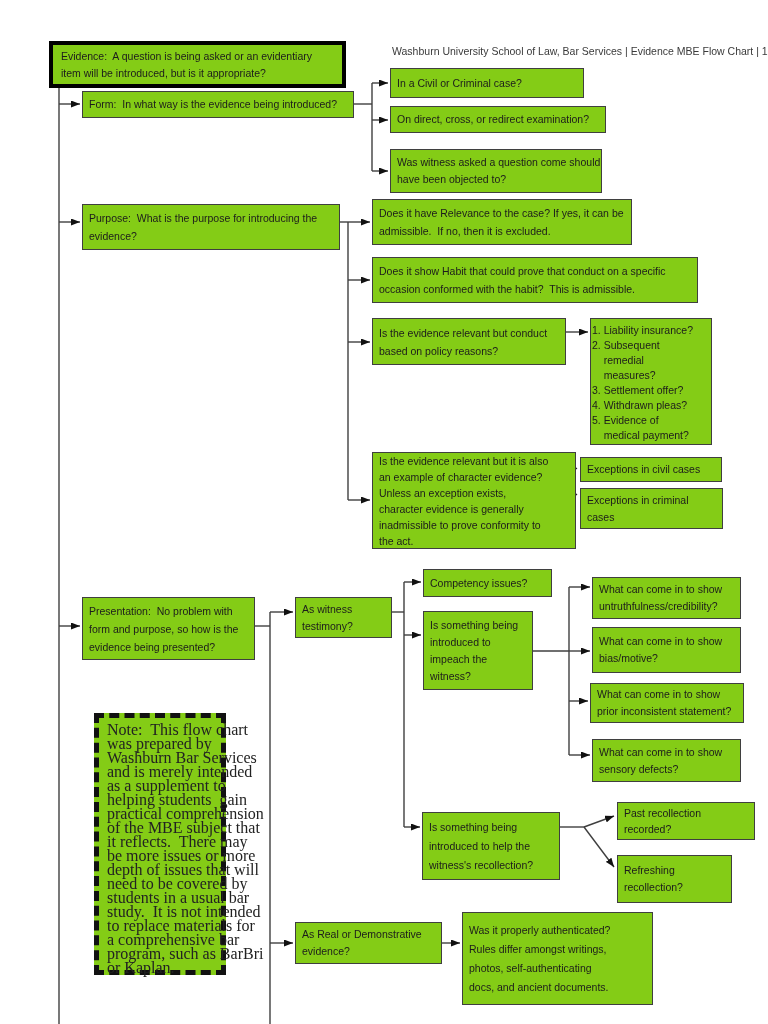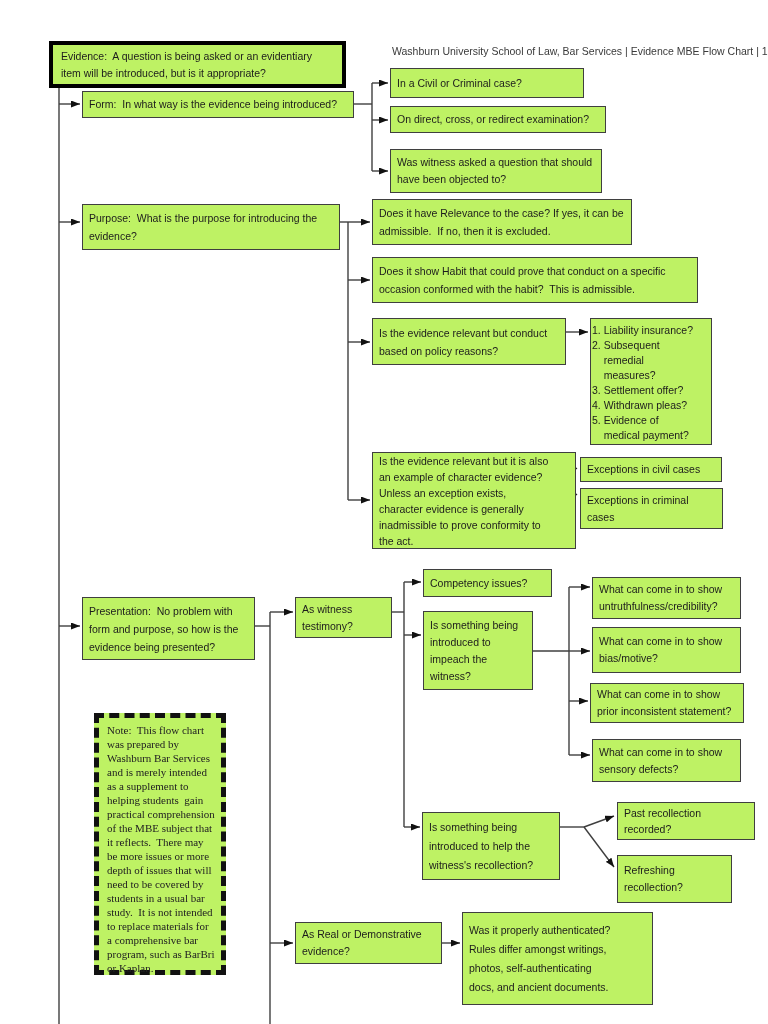--- a/index.html
+++ b/index.html
@@ -3,28 +3,28 @@
 <meta charset="utf-8">
 <style>
   html,body{margin:0;padding:0;}
   body{
     width:768px;height:1024px;position:relative;background:#ffffff;
     font-family:"Liberation Sans","DejaVu Sans",sans-serif;color:#1c1c1c;
     overflow:hidden;
   }
   .box{
     position:absolute;display:flex;align-items:center;
-    border:1.5px solid #3f3f3f;background:#bef264;
+    border:1.5px solid #3f3f3f;background:#84cc16;
     font-size:10.5px;line-height:17px;white-space:pre;
     padding:2px 6px;box-sizing:border-box;z-index:2;
   }
   .thick{border:4px solid #000000;padding:2px 8px;}
   .note{
     border:5px dashed #111111;font-family:"Liberation Serif","DejaVu Serif",serif;
-    font-size:11px;line-height:14px;align-items:flex-start;padding:5px 8px;color:#222;
+    font-size:16px;line-height:14px;align-items:flex-start;padding:5px 8px;color:#222;
   }
   .list{align-items:flex-start;padding:4px 4px 2px 1px;}
   .hdr{
     position:absolute;left:352px;top:45px;font-size:10.5px;color:#3a3a3a;
     white-space:nowrap;z-index:2;margin-left:40px;
   }
   svg.wires{position:absolute;left:0;top:0;z-index:1;}
 </style>
 </head>
 <body>
@@ -84,21 +84,21 @@
 </svg>
 
 <div class="hdr">Washburn University School of Law, Bar Services | Evidence MBE Flow Chart | 1</div>
 
 <div class="box thick" style="left:49px;top:41px;width:297px;height:47px">Evidence:  A question is being asked or an evidentiary
 item will be introduced, but is it appropriate?</div>
 
 <div class="box" style="left:82px;top:91px;width:272px;height:27px">Form:  In what way is the evidence being introduced?</div>
 <div class="box" style="left:390px;top:68px;width:194px;height:30px">In a Civil or Criminal case?</div>
 <div class="box" style="left:390px;top:106px;width:216px;height:27px">On direct, cross, or redirect examination?</div>
-<div class="box" style="left:390px;top:149px;width:212px;height:44px">Was witness asked a question that should
+<div class="box" style="left:390px;top:149px;width:212px;height:44px">Was witness asked a question come should
 have been objected to?</div>
 
 <div class="box" style="left:82px;top:204px;width:258px;height:46px;line-height:18px">Purpose:  What is the purpose for introducing the
 evidence?</div>
 <div class="box" style="left:372px;top:199px;width:260px;height:46px;line-height:18px">Does it have Relevance to the case? If yes, it can be
 admissible.  If no, then it is excluded.</div>
 <div class="box" style="left:372px;top:257px;width:326px;height:46px;line-height:18px">Does it show Habit that could prove that conduct on a specific
 occasion conformed with the habit?  This is admissible.</div>
 <div class="box" style="left:372px;top:318px;width:194px;height:47px;line-height:18px">Is the evidence relevant but conduct
 based on policy reasons?</div>

